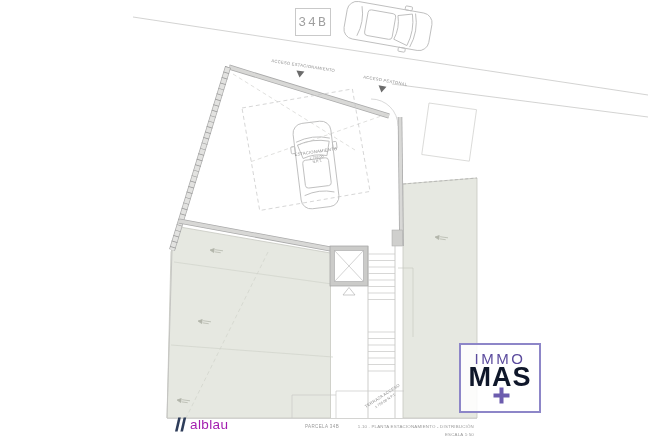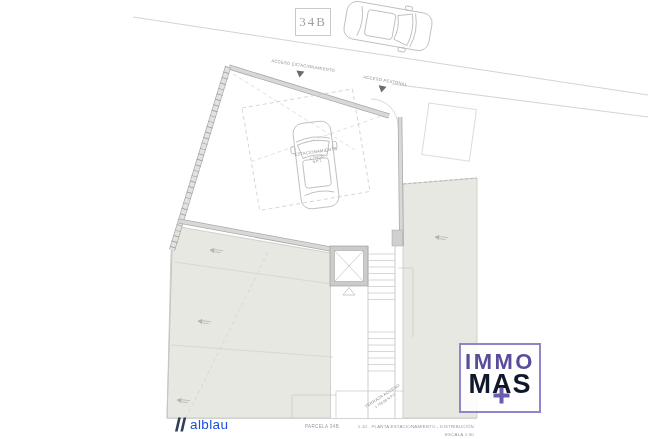--- a/index.html
+++ b/index.html
@@ -3,35 +3,35 @@
 <meta charset="utf-8">
 <style>
   html,body{margin:0;padding:0;background:#ffffff;}
   #stage{position:relative;width:648px;height:439px;background:#fff;overflow:hidden;
          font-family:"Liberation Sans",sans-serif;}
   #plan-svg{position:absolute;left:0;top:0;}
   .tinytxt{font-family:"Liberation Sans",sans-serif;}
   
   #unit-box{position:absolute;left:295px;top:8px;width:34px;height:26px;
             border:1px solid #c9c9c9;display:flex;align-items:center;justify-content:center;}
-  #unit-box span{font-family:Liberation Serif, serif;font-size:13px;letter-spacing:2px;color:#9f9f9f;}
+  #unit-box span{font-family:Liberation Mono, monospace;font-size:13px;letter-spacing:2px;color:#9f9f9f;}
   
   #architect-logo{position:absolute;left:174px;top:417px;display:flex;align-items:center;gap:3px;}
-  #architect-logo .word{font-size:13.5px;font-weight:500;letter-spacing:.4px;color:#1d4ed8;}
+  #architect-logo .word{font-size:13.5px;font-weight:500;letter-spacing:.4px;color:#a21caf;}
   #parcel-caption{position:absolute;left:297px;top:424px;width:50px;text-align:center;
                   font-size:4.5px;color:#9a9a9a;letter-spacing:.4px;}
   #sheet-block{position:absolute;left:356px;top:424px;width:118px;text-align:right;
                color:#9a9a9a;}
   #sheet-block .l1{font-size:4.4px;letter-spacing:.2px;}
   #sheet-block .l2{font-size:4.4px;margin-top:2.5px;letter-spacing:.2px;}
   
   #agency-logo{position:absolute;left:459px;top:343px;width:82px;height:70px;
                border:2px solid #8d86c8;box-sizing:border-box;background:rgba(255,255,255,.85);
                text-align:center;}
-  #agency-logo .top{font-size:22px;font-weight:700;letter-spacing:2.5px;color:#5b4b9d;
+  #agency-logo .top{font-size:15px;font-weight:400;letter-spacing:2.5px;color:#5b4b9d;
                     margin-top:6px;line-height:1;}
   #agency-logo .bottom{font-size:27px;font-weight:800;letter-spacing:1px;color:#0f172a;
                        line-height:1;margin-top:-2px;}
   #agency-plus{position:absolute;left:32px;top:42px;}
 </style>
 </head>
 <body>
 
 <div id="stage">
 

